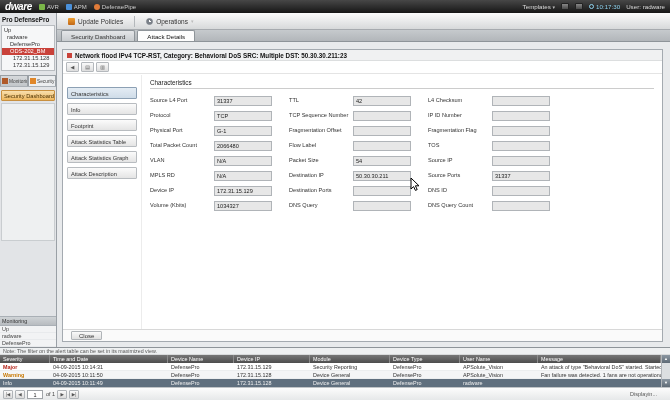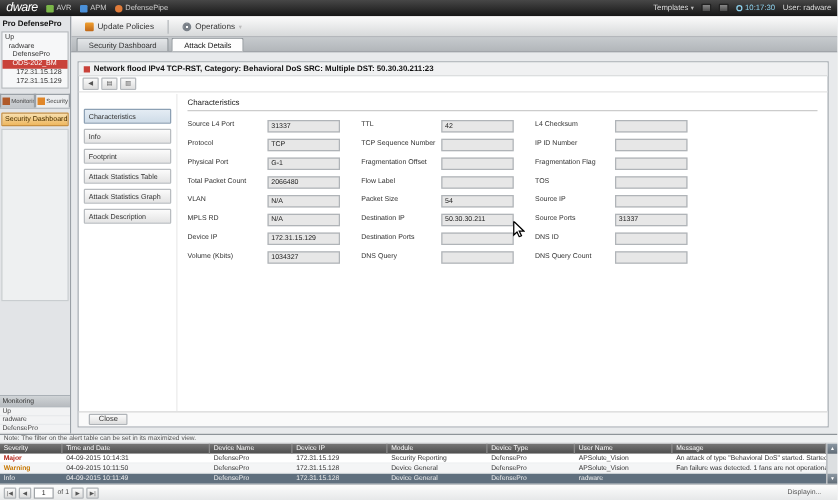--- a/index.html
+++ b/index.html
@@ -2,21 +2,21 @@
 <html><head>
 <meta charset="utf-8">
 <style>
   * { margin:0; padding:0; box-sizing:border-box; }
   html,body { width:670px; height:400px; }
   body { font-family:"Liberation Sans", sans-serif; background:#dfe1e4; position:relative; overflow:hidden; color:#222; }
   .abs { position:absolute; }
 
   
   #topbar { left:0; top:0; width:670px; height:13px; background:linear-gradient(#474747,#161616); display:flex; align-items:center; padding:0 5px; gap:7px; color:#ddd; }
-  #brand { font-size:10px; font-weight:normal; font-style:italic; letter-spacing:-0.4px; color:#fff; }
+  #brand { font-size:10px; font-weight:bold; font-style:italic; letter-spacing:-0.4px; color:#fff; }
   .app { display:flex; align-items:center; gap:2px; font-size:6px; color:#ccc; }
   .appicon { width:6px; height:6px; border-radius:1px; display:inline-block; }
   .ic-avr { background:#7ab648; }
   .ic-apm { background:#4a90d9; }
   .ic-dp  { background:#e07b39; border-radius:50%; }
   #top-right { margin-left:auto; display:flex; align-items:center; gap:6px; font-size:6.2px; color:#ddd; }
   .caret { font-size:5px; color:#bbb; }
   .tinyicon { width:8px; height:7px; background:linear-gradient(#888,#4a4a4a); border:1px solid #222; border-radius:1px; display:inline-block; }
   .clockwrap { display:flex; align-items:center; gap:2px; }
   .clockdot { width:5px; height:5px; border-radius:50%; border:1px solid #8fd4f0; display:inline-block; }

